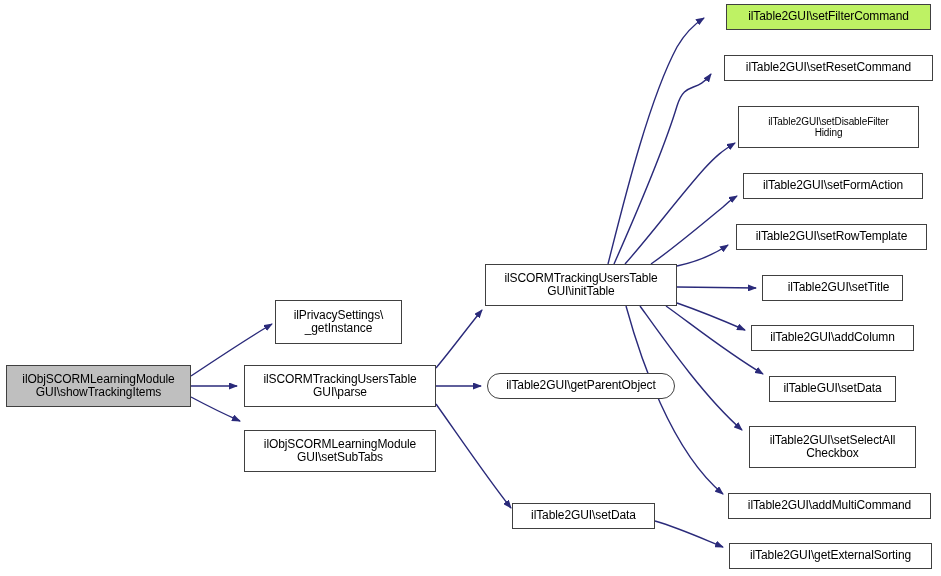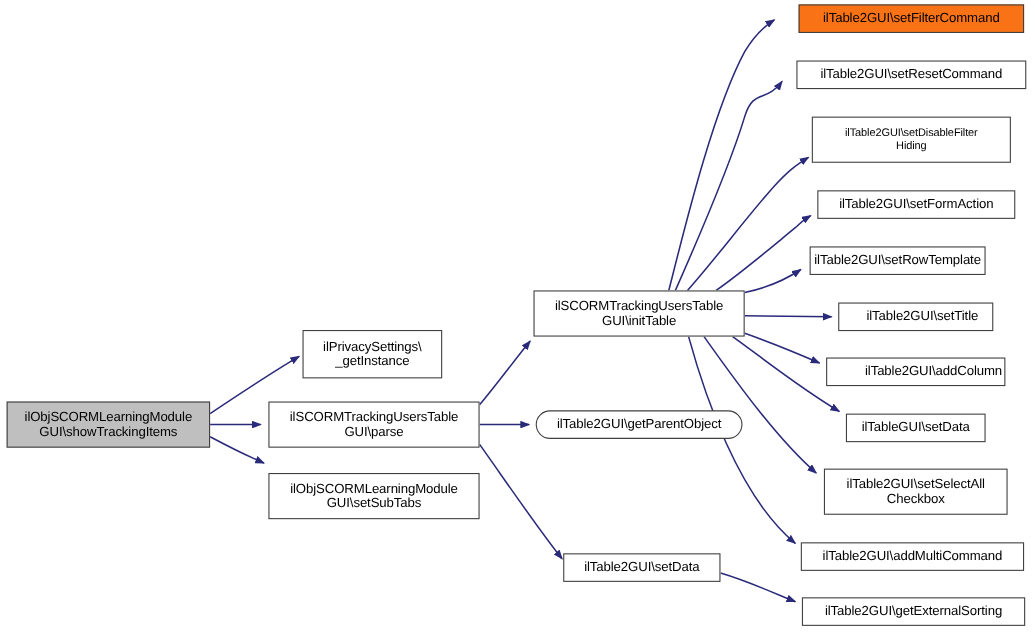--- a/index.html
+++ b/index.html
@@ -95,40 +95,40 @@
       <div class="node-box" style="left: 485px; top: 264px; width: 192px; height: 42px; font-size: 12px; border-color: rgb(64, 64, 64); background: rgb(255, 255, 255); color: rgb(0, 0, 0);">
         <span class="node-label">ilSCORMTrackingUsersTable
 GUI\initTable</span>
       </div>
       <div class="node-box" style="left: 487px; top: 373px; width: 188px; height: 26px; font-size: 12px; border-color: rgb(64, 64, 64); background: rgb(255, 255, 255); color: rgb(0, 0, 0); border-radius: 13px;">
         <span class="node-label">ilTable2GUI\getParentObject</span>
       </div>
       <div class="node-box" style="left: 512px; top: 503px; width: 143px; height: 26px; font-size: 12px; border-color: rgb(64, 64, 64); background: rgb(255, 255, 255); color: rgb(0, 0, 0);">
         <span class="node-label">ilTable2GUI\setData</span>
       </div>
-      <div class="node-box" style="left: 726px; top: 4px; width: 205px; height: 26px; font-size: 12px; border-color: rgb(64, 64, 64); background: #f97316; color: rgb(0, 0, 0);">
+      <div class="node-box" style="left: 726px; top: 4px; width: 205px; height: 26px; font-size: 12px; border-color: rgb(64, 64, 64); background: #bef264; color: rgb(0, 0, 0);">
         <span class="node-label">ilTable2GUI\setFilterCommand</span>
       </div>
       <div class="node-box" style="left: 724px; top: 55px; width: 209px; height: 26px; font-size: 12px; border-color: rgb(64, 64, 64); background: rgb(255, 255, 255); color: rgb(0, 0, 0);">
         <span class="node-label">ilTable2GUI\setResetCommand</span>
       </div>
       <div class="node-box" style="left: 738px; top: 106px; width: 181px; height: 42px; font-size: 10px; border-color: rgb(64, 64, 64); background: rgb(255, 255, 255); color: rgb(0, 0, 0);">
         <span class="node-label">ilTable2GUI\setDisableFilter
 Hiding</span>
       </div>
       <div class="node-box" style="left: 743px; top: 173px; width: 180px; height: 26px; font-size: 12px; border-color: rgb(64, 64, 64); background: rgb(255, 255, 255); color: rgb(0, 0, 0);">
         <span class="node-label">ilTable2GUI\setFormAction</span>
       </div>
-      <div class="node-box" style="left: 736px; top: 224px; width: 160px; height: 26px; font-size: 12px; border-color: rgb(64, 64, 64); background: rgb(255, 255, 255); color: rgb(0, 0, 0);">
+      <div class="node-box" style="left: 736px; top: 224px; width: 191px; height: 26px; font-size: 12px; border-color: rgb(64, 64, 64); background: rgb(255, 255, 255); color: rgb(0, 0, 0);">
         <span class="node-label">ilTable2GUI\setRowTemplate</span>
       </div>
       <div class="node-box" style="left: 762px; top: 275px; width: 141px; height: 26px; font-size: 12px; border-color: rgb(64, 64, 64); background: rgb(255, 255, 255); color: rgb(0, 0, 0); padding-left: 12px;">
         <span class="node-label">ilTable2GUI\setTitle</span>
       </div>
-      <div class="node-box" style="left: 751px; top: 325px; width: 163px; height: 26px; font-size: 12px; border-color: rgb(64, 64, 64); background: rgb(255, 255, 255); color: rgb(0, 0, 0); justify-content: flex-end;">
+      <div class="node-box" style="left: 751px; top: 325px; width: 163px; height: 26px; font-size: 12px; border-color: rgb(64, 64, 64); background: rgb(255, 255, 255); color: rgb(0, 0, 0);">
         <span class="node-label">ilTable2GUI\addColumn</span>
       </div>
       <div class="node-box" style="left: 769px; top: 376px; width: 127px; height: 26px; font-size: 12px; border-color: rgb(64, 64, 64); background: rgb(255, 255, 255); color: rgb(0, 0, 0);">
         <span class="node-label">ilTableGUI\setData</span>
       </div>
       <div class="node-box" style="left: 749px; top: 426px; width: 167px; height: 42px; font-size: 12px; border-color: rgb(64, 64, 64); background: rgb(255, 255, 255); color: rgb(0, 0, 0);">
         <span class="node-label">ilTable2GUI\setSelectAll
 Checkbox</span>
       </div>
       <div class="node-box" style="left: 728px; top: 493px; width: 203px; height: 26px; font-size: 12px; border-color: rgb(64, 64, 64); background: rgb(255, 255, 255); color: rgb(0, 0, 0);">

